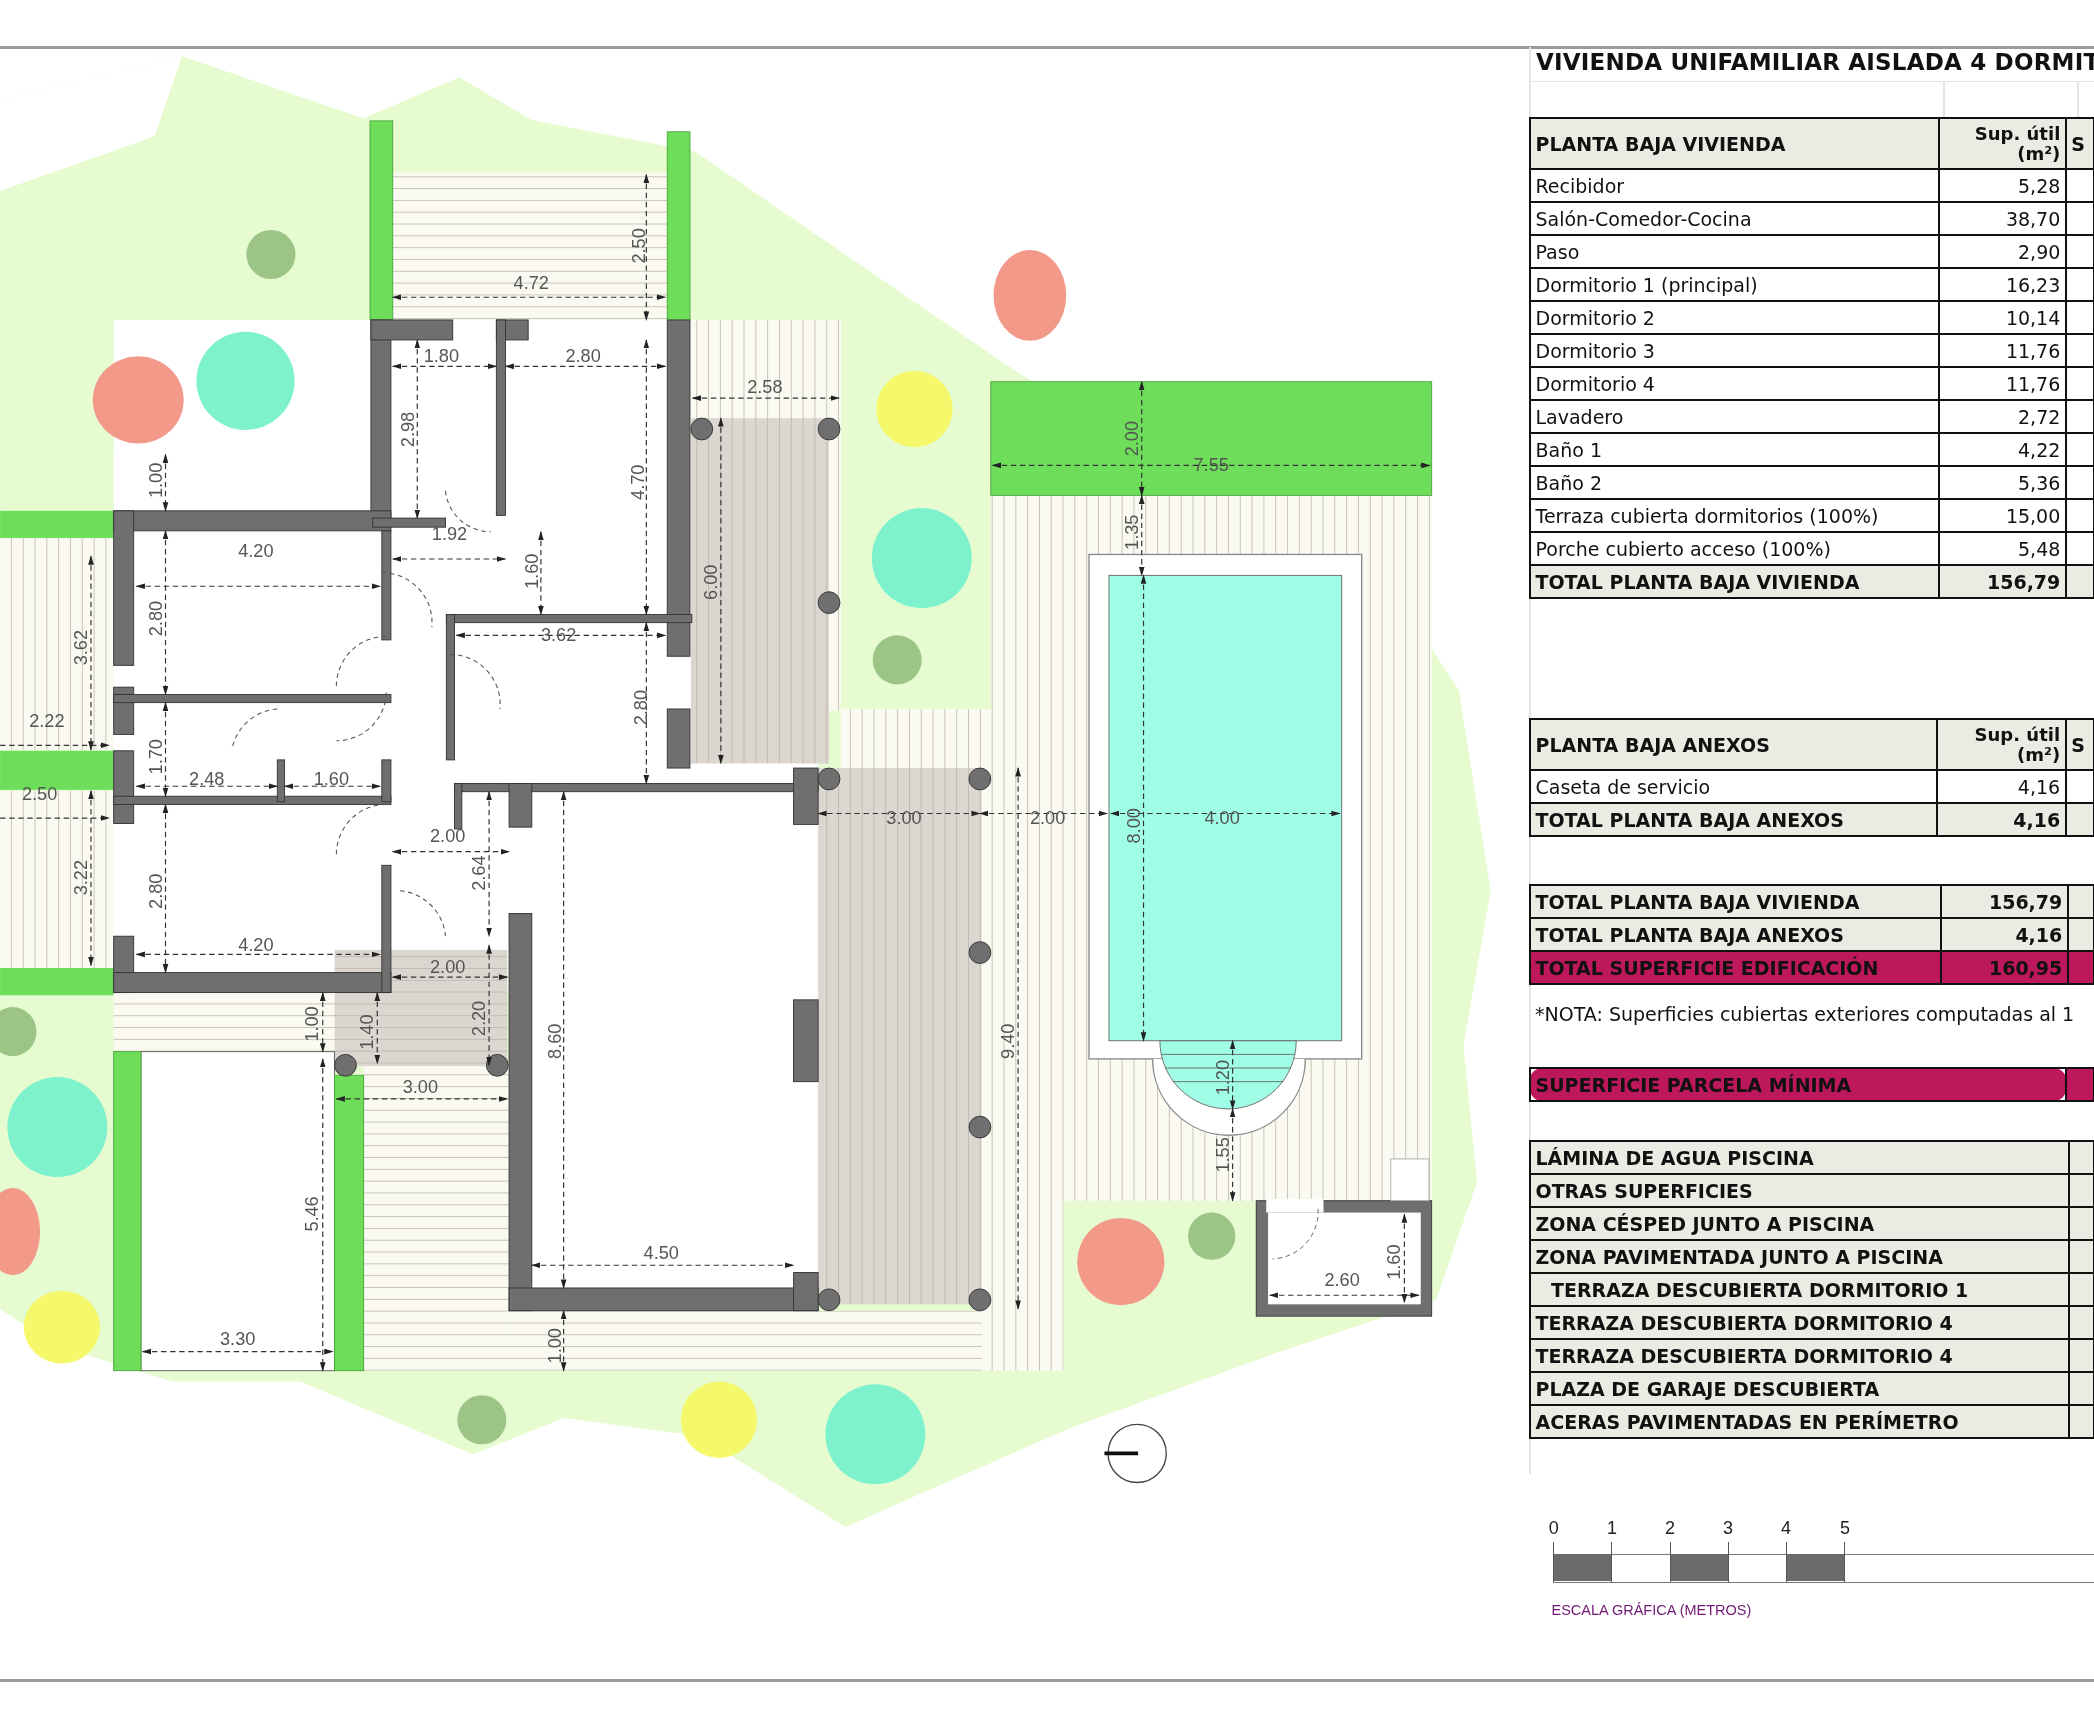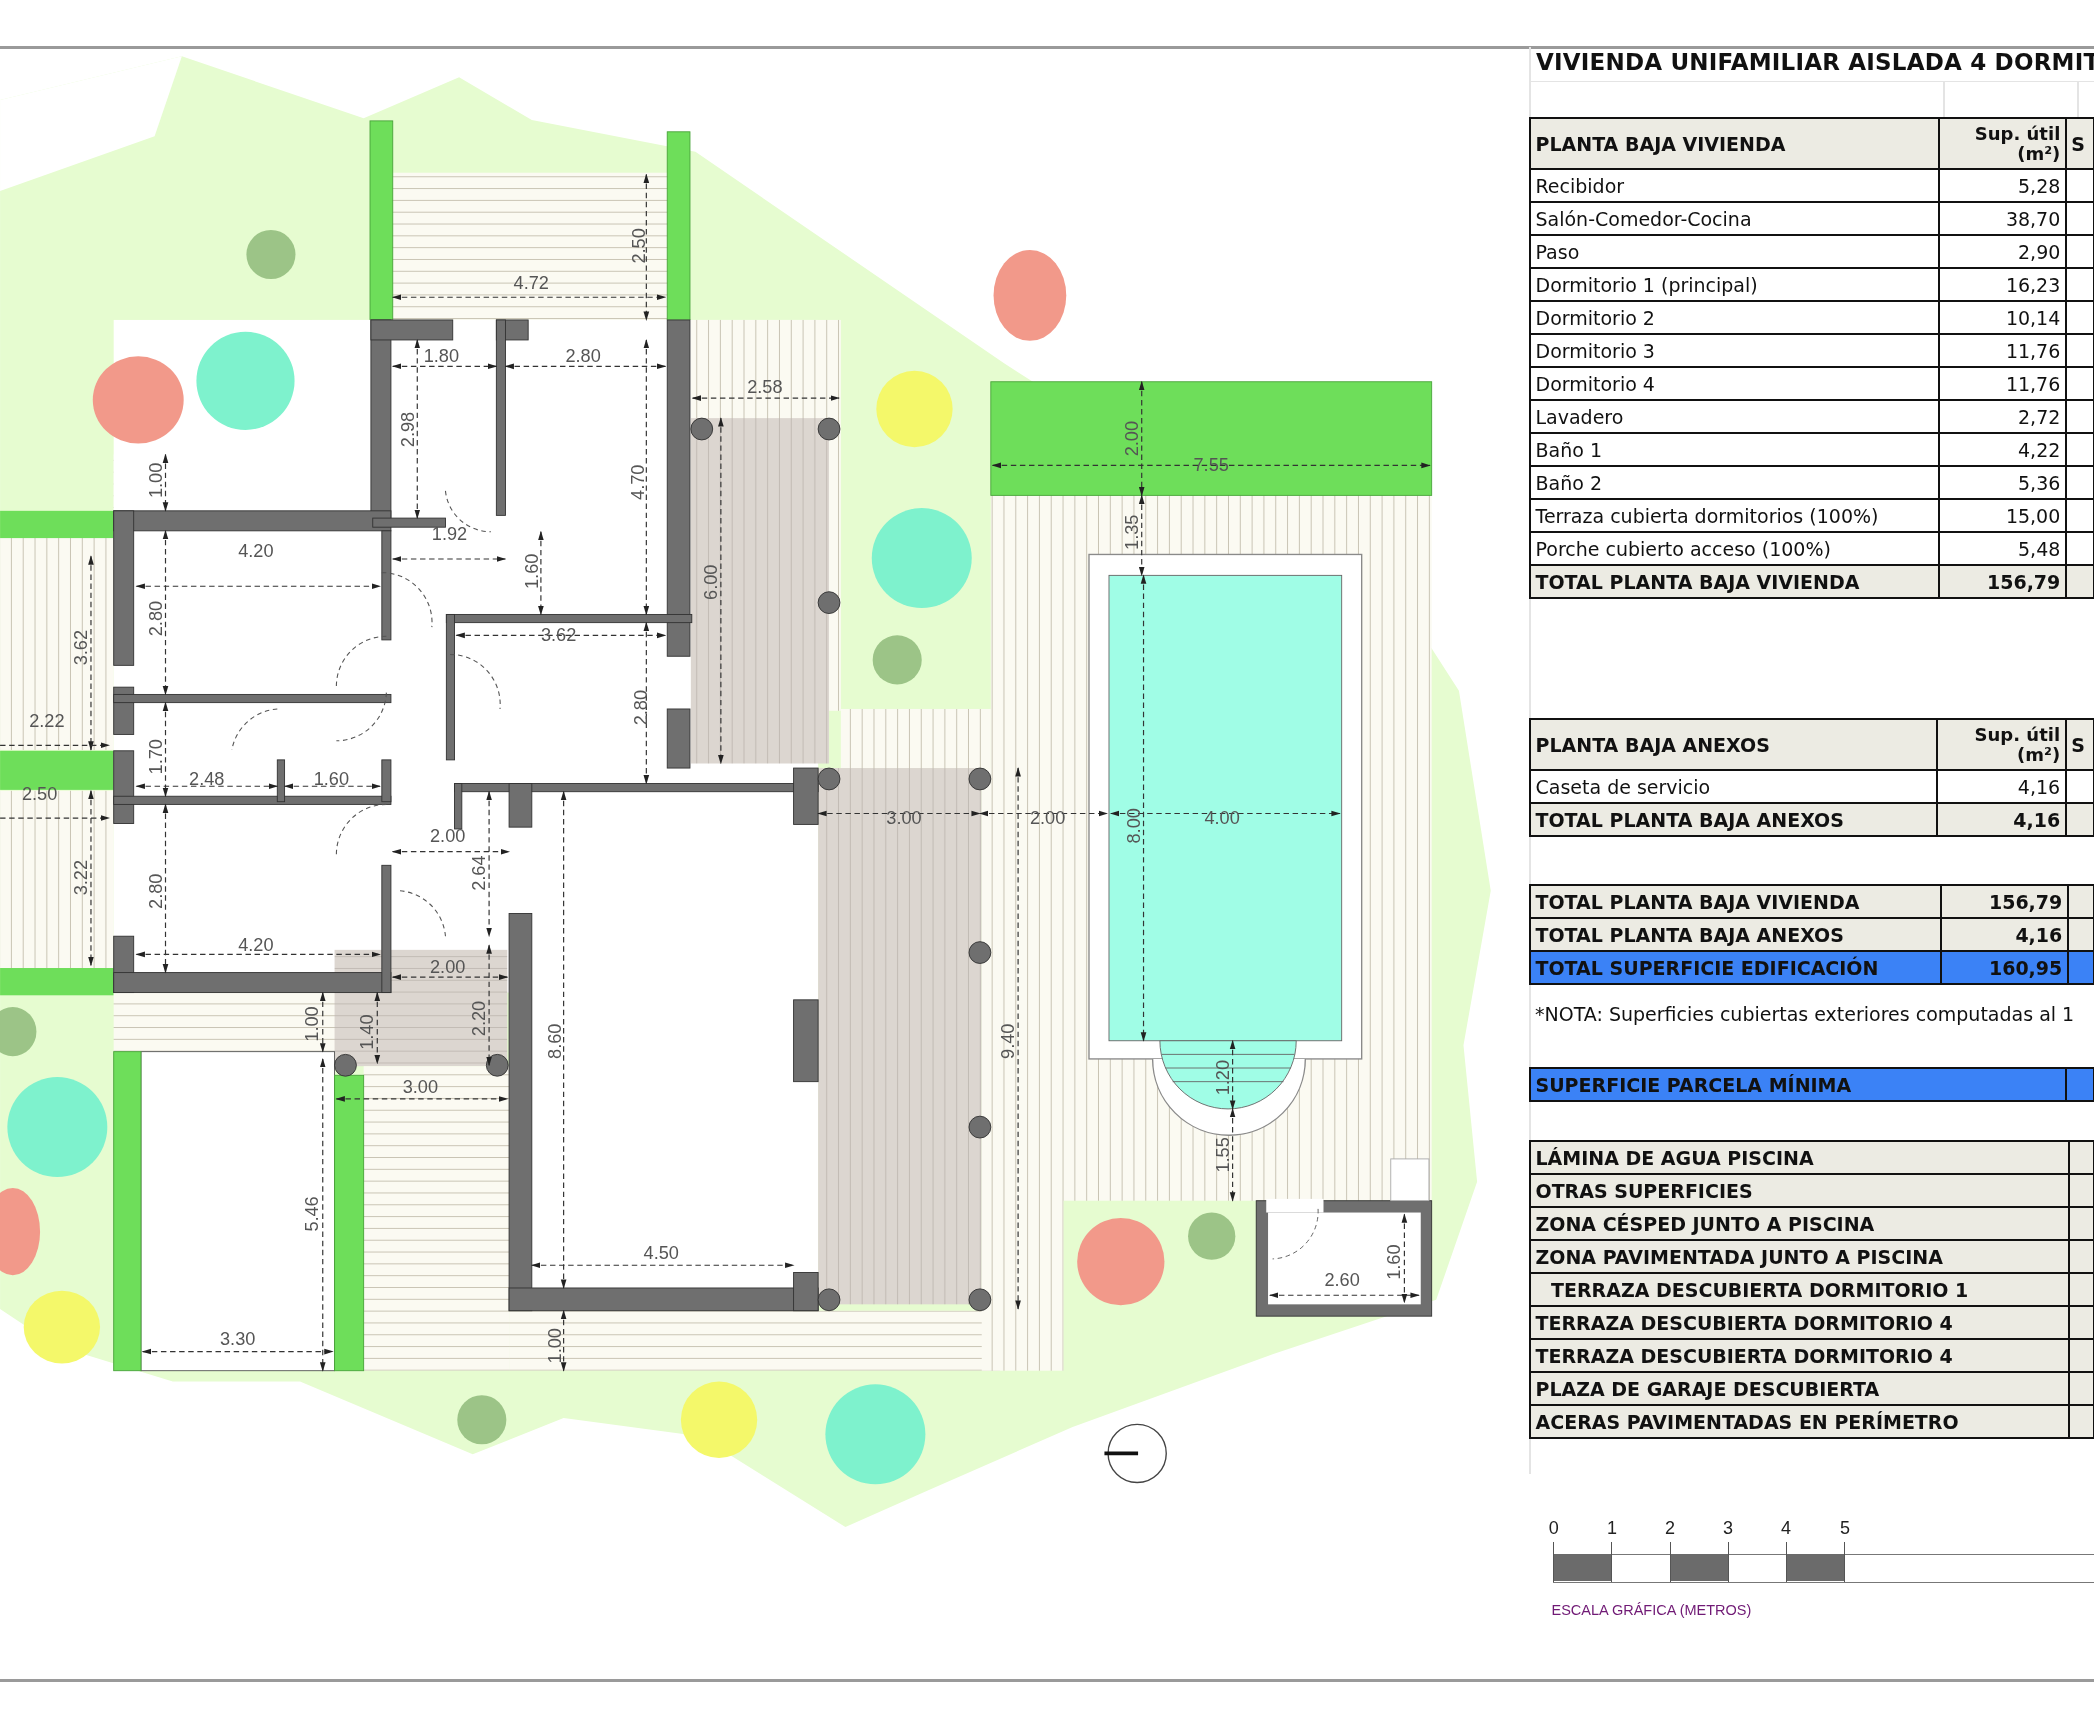--- a/index.html
+++ b/index.html
@@ -10,21 +10,21 @@
   .title { position:absolute; left:1536px; top:49px; font-family:"DejaVu Sans", sans-serif; font-weight:bold; font-size:23px; color:#111; white-space:nowrap; letter-spacing:0.2px; }
   .grid-faint { position:absolute; background:#e4e4e4; }
   table.sup { position:absolute; border-collapse:collapse; font-family:"DejaVu Sans", sans-serif; }
   table.sup td { border:2.7px solid #111; height:31px; padding:0 4.5px; font-size:19px; color:#111; white-space:nowrap; }
   table.sup td.c1 { width:411px; }
   table.sup td.c2 { width:123px; text-align:right; }
   table.sup td.c3 { width:18px; overflow:hidden; }
   table.sup tr.head td { background:#ecebe3; font-weight:bold; height:49px; }
   table.sup tr.head td.c2 { line-height:20px; font-size:18px; }
   table.sup tr.total td { background:#ecebe3; font-weight:bold; }
-  table.sup tr.blue td { background:#3b82f6; font-weight:bold; }
+  table.sup tr.blue td { background:#be185d; font-weight:bold; }
   table.sup tr.beige td { background:#ecebe3; font-weight:bold; }
   .note { position:absolute; left:1535px; top:1003px; font-size:19px; color:#111; white-space:nowrap; }
   
   .scale { position:absolute; left:1546px; top:1518px; }
   .scale .tick-label { position:absolute; top:0; font-family:"Liberation Sans", sans-serif; font-size:18px; color:#222; }
   .scale .tick { position:absolute; top:23.6px; width:0.9px; height:40px; background:#555; }
   .scale .seg { position:absolute; top:36px; height:27px; }
   .scale .seg.dark { background:#6b6b6b; }
   .scale .baseline-top { position:absolute; top:36px; left:7.3px; width:545px; height:0.9px; background:#777; }
   .scale .baseline-bot { position:absolute; top:64px; left:7.3px; width:545px; height:0.9px; background:#777; }
@@ -414,21 +414,21 @@
         <td class="c2">160,95</td>
         <td class="c3"></td>
       </tr>
 </tbody>
   </table>
 <div class="note">*NOTA: Superficies cubiertas exteriores computadas al 1</div>
 
 <table class="sup" style="left:1529px; top:1067px;">
   <tbody>
       <tr class="blue">
-        <td class="c1" style="width:543px;">SUPERFICIE PARCELA MÍNIMA</td>
+        <td class="c1" style="width:543px;border-radius:12px;">SUPERFICIE PARCELA MÍNIMA</td>
         <td class="c3"></td>
       </tr>
 </tbody>
   </table>
 
 <table class="sup" style="left:1529px; top:1140px;">
   <tbody>
       <tr class="beige">
         <td class="c1" style="width:543px;">LÁMINA DE AGUA PISCINA</td>
         <td class="c3"></td>

